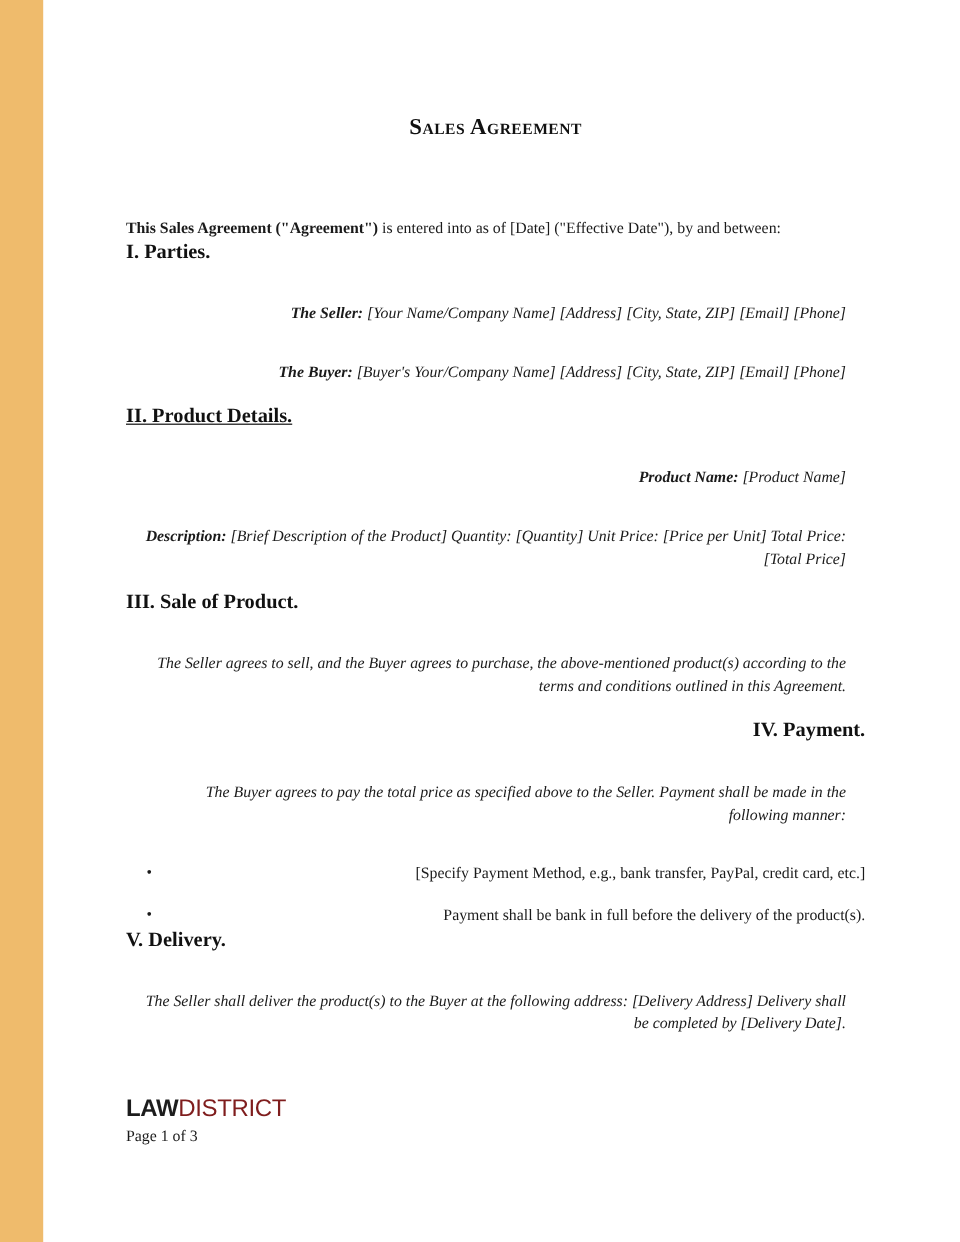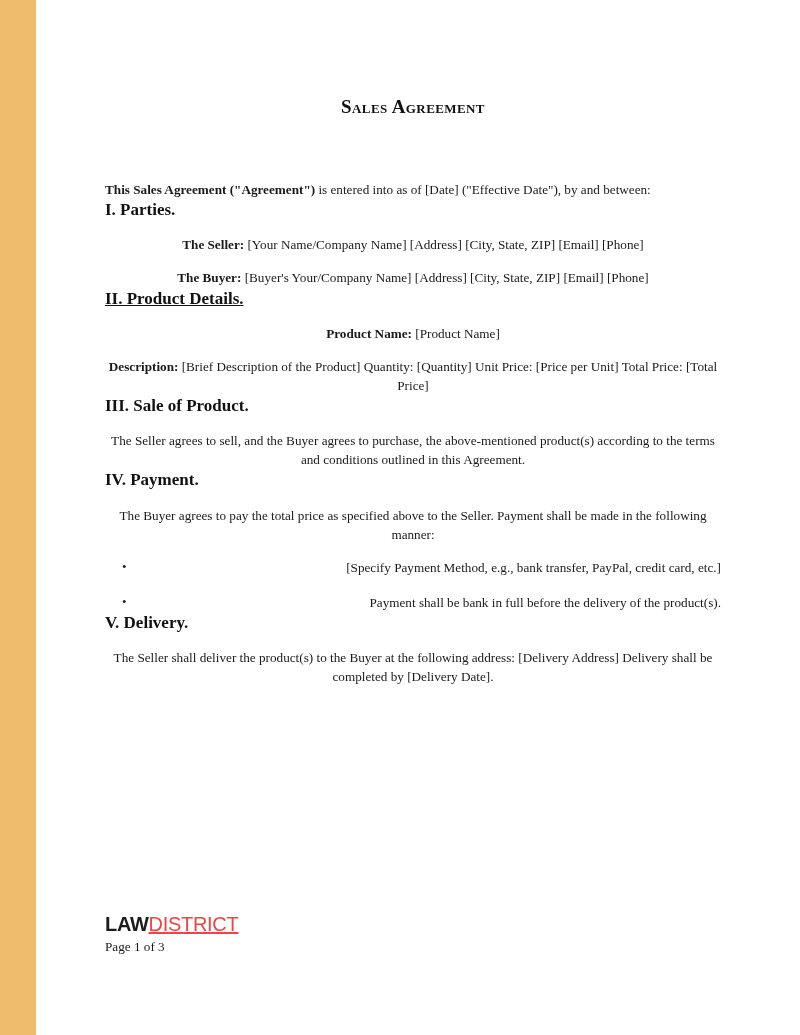--- a/index.html
+++ b/index.html
@@ -60,29 +60,30 @@
     font-size: 17px;
     font-weight: bold;
     margin: 0;
     padding: 0;
     line-height: 1.3;
     color: #111111;
   }
   .sec-parties { padding-top: 43px; }
   .sec-product { padding-top: 44px; text-decoration: underline; }
   .sec-sale { padding-top: 44px; }
-  .sec-payment { padding-top: 44px; }
+  .sec-payment { padding-top: 44px; text-align: right; }
   .sec-delivery { padding-top: 45px; }
 
   p.body-text {
     font-size: 13.2px;
     line-height: 1.45;
-    margin: 0;
+    margin: 16px;
     padding-top: 14px;
-    text-align: center;
+    text-align: right;
+    font-style: italic;
   }
   p.body-text .label {
     font-weight: bold;
   }
   ul.bullets {
     list-style: none;
     margin: 0;
     padding: 0;
     padding-top: 14px;
     text-align: right;
@@ -113,22 +114,21 @@
     font-size: 20px;
     letter-spacing: -0.3px;
     color: #1c1c1c;
     white-space: nowrap;
   }
   .footer-logo .law {
     font-weight: bold;
   }
   .footer-logo .district {
     font-weight: normal;
-    color: #ef4444;
-    text-decoration: underline;
+    color: #7f1d1d;
   }
   .page-number {
     position: absolute;
     left: 0;
     top: 939px;
     width: 616px;
     text-align: left;
     font-size: 13.2px;
     color: #1a1a1a;
   }

